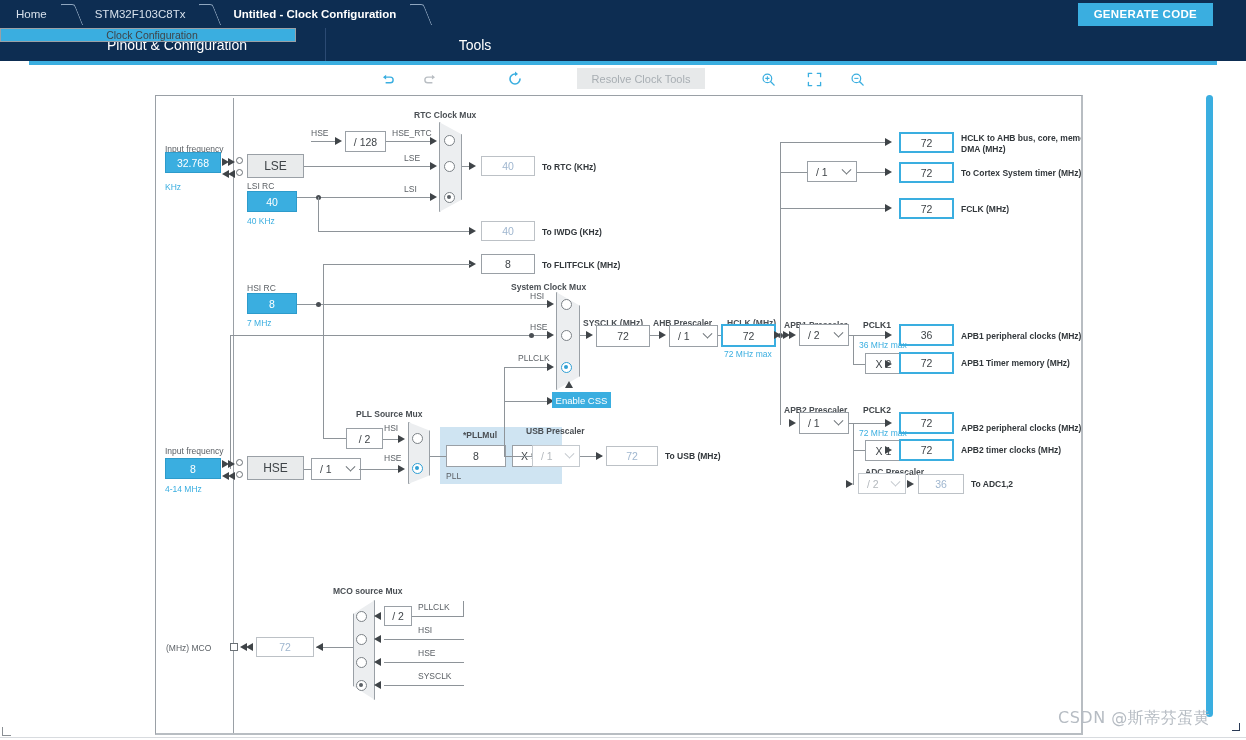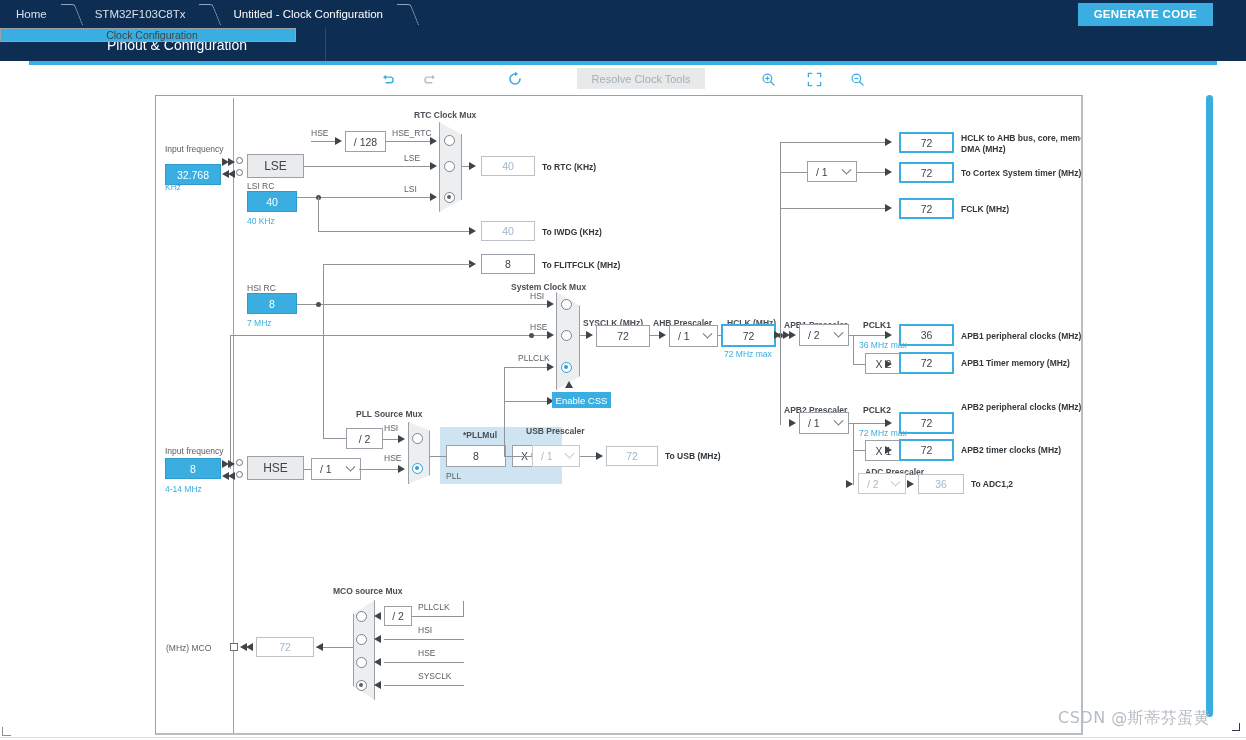--- a/index.html
+++ b/index.html
@@ -14,21 +14,21 @@
 
   
   .breadcrumb-bar {
     position: absolute; left: 0; top: 0; width: 1246px; height: 28px;
     background: #0d2d52; display: flex; align-items: center;
   }
   .bc-item {
     position: relative; height: 28px; display: flex; align-items: center;
     padding: 0 18px 0 16px; color: #d7e1ec; font-size: 11.5px; white-space: nowrap;
   }
-  .bc-item.active { color: #ffffff; font-weight: normal; }
+  .bc-item.active { color: #ffffff; font-weight: bold; }
   .bc-chev {
     width: 14px; height: 28px; position: relative; flex: 0 0 auto;
   }
   .bc-chev::before {
     content: ""; position: absolute; left: 0; top: 4px;
     width: 13px; height: 20px;
     border-right: 1.3px solid #8fa6bf;
     border-top: 1.3px solid #8fa6bf;
     transform: skewX(22deg);
     border-radius: 0 3px 0 0;
@@ -224,20 +224,23 @@
   </div>
 
   <div class="tabs">
     <div class="tab-spacer"></div>
     <div class="tab" style="width:297px">
       <span>Pinout &amp; Configuration</span>
     </div>
     <div class="tab sel" style="width:296px">
       <span>Clock Configuration</span>
     </div>
+    <div class="tab" style="width:298px;border-right:none">
+      <span>Tools</span>
+    </div>
   </div>
   <div class="tab-underline"></div>
 
   <div class="toolbar">
     <div class="tb-icon" style="left:374px">
       <svg width="15" height="15" viewBox="0 0 16 16" fill="none">
         <path d="M4.5 5.5 H11 a3 3 0 0 1 0 6 H6" stroke="#3aaee0" stroke-width="1.5" fill="none"></path>
         <path d="M6.5 3 L3.2 5.5 L6.5 8 Z" fill="#3aaee0"></path>
       </svg>
     </div>
@@ -273,21 +276,21 @@
         <path d="M4.6 6.8 H9" stroke="#3aaee0" stroke-width="1.1"></path>
       </svg>
     </div>
   </div>
 
   <div class="canvas">
 
     <div class="vrail" style="left:77px; top:2px; height:636px"></div>
 
     <div class="lbl" style="left:9px; top:48px">Input frequency</div>
-    <div class="vbox blue" style="left:9px; top:68px; width:56px; height:21px">32.768</div>
+    <div class="vbox blue" style="left:9px; top:56px; width:56px; height:21px">32.768</div>
     <div class="lbl blue" style="left:9px; top:86px">KHz</div>
 
     <div class="arw" style="left:66px; top:62px"></div>
     <div class="arw" style="left:72px; top:62px"></div>
     <div class="pin" style="left:80px; top:61px"></div>
     <div class="arw left" style="left:66px; top:74px"></div>
     <div class="arw left" style="left:72px; top:74px"></div>
     <div class="pin" style="left:80px; top:73px"></div>
     <div class="vbox grey" style="left:91px; top:58px; width:57px; height:24px">LSE</div>
 
@@ -441,21 +444,21 @@
     <div class="arw" style="left:633px; top:323px"></div>
     <div class="sel" style="left:643px; top:316px; width:50px; height:22px">
       <span>/ 1</span>
       <i class="cv"></i>
     </div>
     <div class="lbl b" style="left:707px; top:309px">PCLK2</div>
     <div class="w wh" style="left:693px; top:327px; width:36px"></div>
     <div class="w wv" style="left:697px; top:327px; height:62px"></div>
     <div class="arw" style="left:729px; top:323px"></div>
     <div class="vbox hl" style="left:743px; top:316px; width:55px; height:22px">72</div>
-    <div class="lbl out" style="left:805px; top:306px">APB2 peripheral clocks (MHz)</div>
+    <div class="lbl out" style="left:805px; top:327px">APB2 peripheral clocks (MHz)</div>
     <div class="lbl blue" style="left:703px; top:332px">72 MHz max</div>
 
     <div class="w wh" style="left:697px; top:354px; width:12px"></div>
     <div class="vbox" style="left:709px; top:344px; width:37px; height:21px">X 1</div>
     <div class="arw" style="left:729px; top:350px"></div>
     <div class="vbox hl" style="left:743px; top:343px; width:55px; height:22px">72</div>
     <div class="lbl out" style="left:805px; top:349px">APB2 timer clocks (MHz)</div>
 
     <div class="lbl ttl" style="left:709px; top:371px">ADC Prescaler</div>
     <div class="arw" style="left:690px; top:384px"></div>

